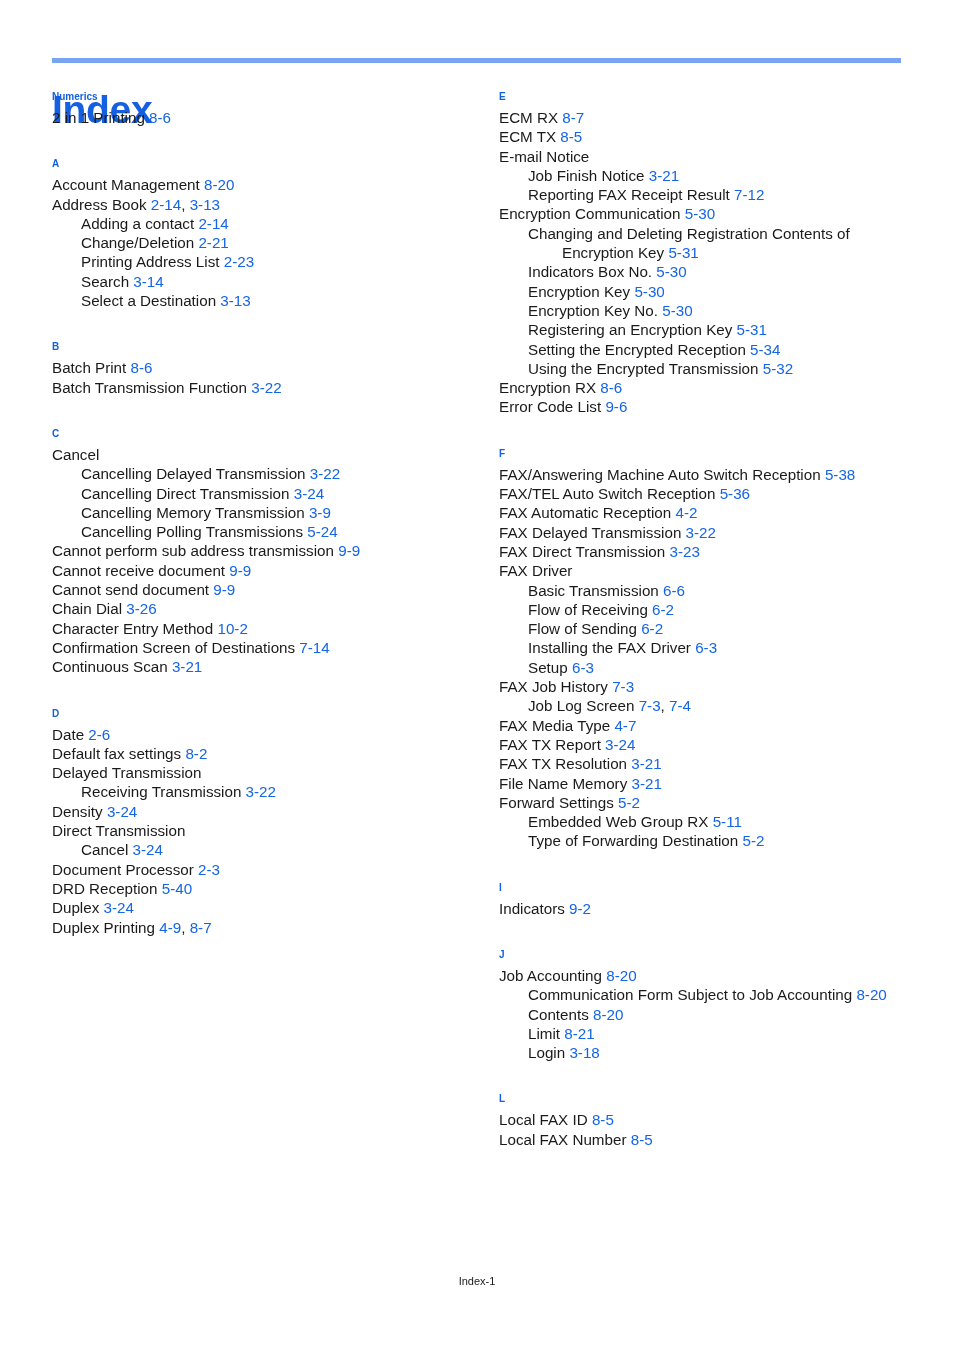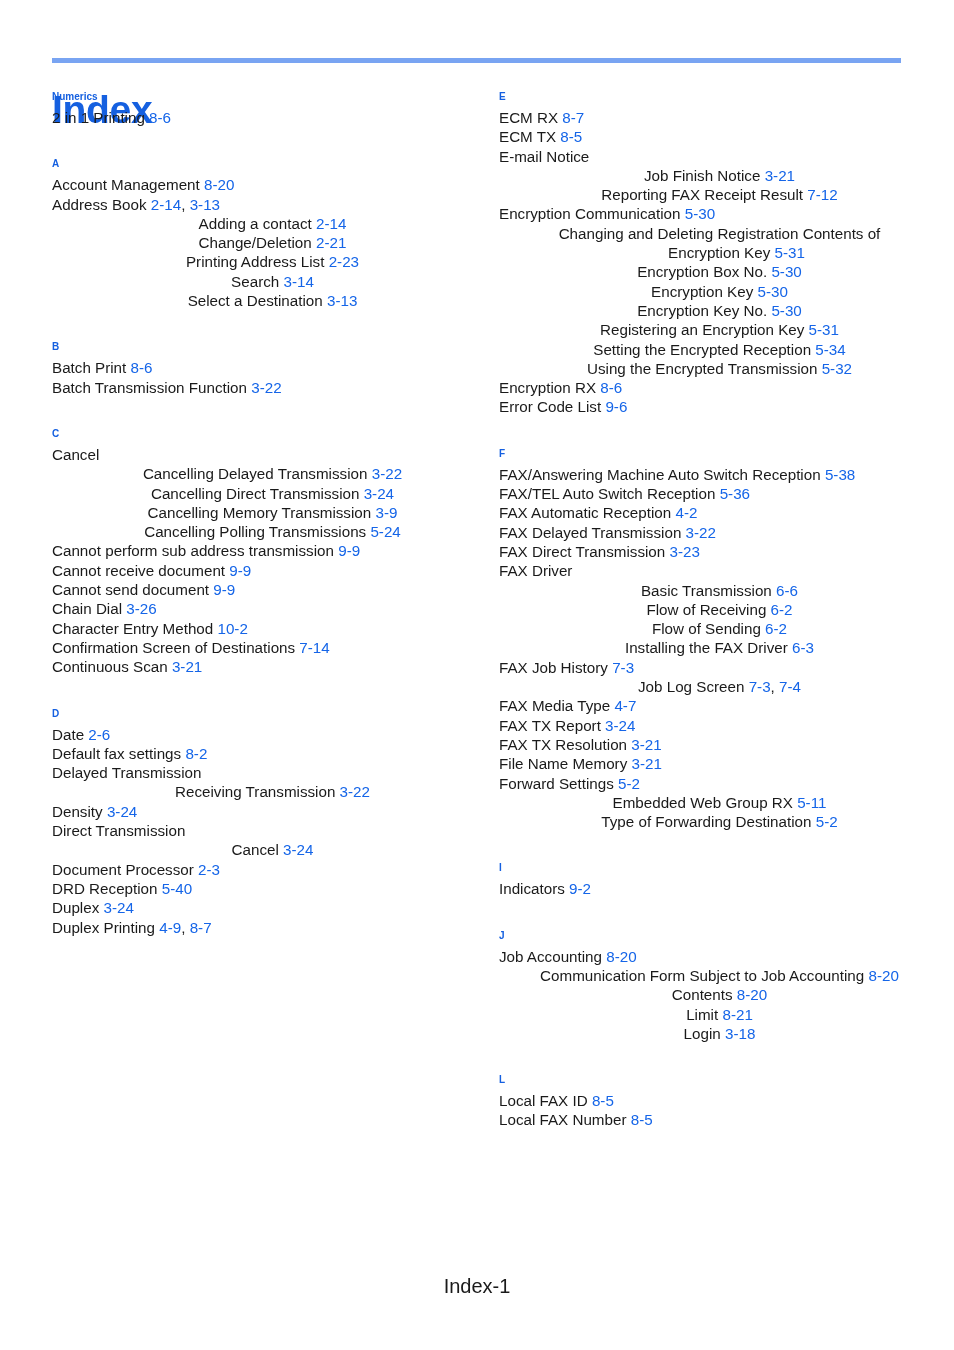--- a/index.html
+++ b/index.html
@@ -79,41 +79,40 @@
   .entry {
     font-size: 15.2px;
     line-height: 19.3px;
     color: #1a1a1a;
     text-indent: 0;
     padding-left: 0;
   }
   .entry.lvl1 {
     padding-left: 29px;
     text-indent: 0;
-    text-align: center;
   }
   
   .entry.lvl0 { padding-left: 34px; text-indent: -34px; }
   .entry.lvl1 { padding-left: 63px; text-indent: -34px; }
 
   .ref {
     color: #1565e8;
     white-space: nowrap;
   }
   .sep { color: #1a1a1a; }
   .sp { display: inline; }
 
   
   .footer {
     position: absolute;
     left: 0;
     top: 1275px;
     width: 954px;
     text-align: center;
-    font-size: 20px;
+    font-size: 11px;
     color: #1a1a1a;
   }
 </style>
 </head>
 <body>
 
 <div class="page">
 
   <div class="top-rule"></div>
 
@@ -173,41 +172,42 @@
     <div class="col col-right">
         <div class="section">
           <div class="section-letter">E</div>
           <div class="entry lvl0"><span>ECM RX</span><span class="sp">&nbsp;</span><span class="ref">8-7</span></div>
           <div class="entry lvl0"><span>ECM TX</span><span class="sp">&nbsp;</span><span class="ref">8-5</span></div>
           <div class="entry lvl0"><span>E-mail Notice</span></div>
           <div class="entry lvl1"><span>Job Finish Notice</span><span class="sp">&nbsp;</span><span class="ref">3-21</span></div>
           <div class="entry lvl1"><span>Reporting FAX Receipt Result</span><span class="sp">&nbsp;</span><span class="ref">7-12</span></div>
           <div class="entry lvl0"><span>Encryption Communication</span><span class="sp">&nbsp;</span><span class="ref">5-30</span></div>
           <div class="entry lvl1"><span>Changing and Deleting Registration Contents of Encryption Key</span><span class="sp">&nbsp;</span><span class="ref">5-31</span></div>
-          <div class="entry lvl1"><span>Encryption Box No.</span><span class="sp">&nbsp;</span><span class="ref">5-30</span></div>
+          <div class="entry lvl1"><span>Indicators Box No.</span><span class="sp">&nbsp;</span><span class="ref">5-30</span></div>
           <div class="entry lvl1"><span>Encryption Key</span><span class="sp">&nbsp;</span><span class="ref">5-30</span></div>
           <div class="entry lvl1"><span>Encryption Key No.</span><span class="sp">&nbsp;</span><span class="ref">5-30</span></div>
           <div class="entry lvl1"><span>Registering an Encryption Key</span><span class="sp">&nbsp;</span><span class="ref">5-31</span></div>
           <div class="entry lvl1"><span>Setting the Encrypted Reception</span><span class="sp">&nbsp;</span><span class="ref">5-34</span></div>
           <div class="entry lvl1"><span>Using the Encrypted Transmission</span><span class="sp">&nbsp;</span><span class="ref">5-32</span></div>
           <div class="entry lvl0"><span>Encryption RX</span><span class="sp">&nbsp;</span><span class="ref">8-6</span></div>
           <div class="entry lvl0"><span>Error Code List</span><span class="sp">&nbsp;</span><span class="ref">9-6</span></div>
         </div>
         <div class="section">
           <div class="section-letter">F</div>
           <div class="entry lvl0"><span>FAX/Answering Machine Auto Switch Reception</span><span class="sp">&nbsp;</span><span class="ref">5-38</span></div>
           <div class="entry lvl0"><span>FAX/TEL Auto Switch Reception</span><span class="sp">&nbsp;</span><span class="ref">5-36</span></div>
           <div class="entry lvl0"><span>FAX Automatic Reception</span><span class="sp">&nbsp;</span><span class="ref">4-2</span></div>
           <div class="entry lvl0"><span>FAX Delayed Transmission</span><span class="sp">&nbsp;</span><span class="ref">3-22</span></div>
           <div class="entry lvl0"><span>FAX Direct Transmission</span><span class="sp">&nbsp;</span><span class="ref">3-23</span></div>
           <div class="entry lvl0"><span>FAX Driver</span></div>
           <div class="entry lvl1"><span>Basic Transmission</span><span class="sp">&nbsp;</span><span class="ref">6-6</span></div>
           <div class="entry lvl1"><span>Flow of Receiving</span><span class="sp">&nbsp;</span><span class="ref">6-2</span></div>
           <div class="entry lvl1"><span>Flow of Sending</span><span class="sp">&nbsp;</span><span class="ref">6-2</span></div>
           <div class="entry lvl1"><span>Installing the FAX Driver</span><span class="sp">&nbsp;</span><span class="ref">6-3</span></div>
+          <div class="entry lvl1"><span>Setup</span><span class="sp">&nbsp;</span><span class="ref">6-3</span></div>
           <div class="entry lvl0"><span>FAX Job History</span><span class="sp">&nbsp;</span><span class="ref">7-3</span></div>
           <div class="entry lvl1"><span>Job Log Screen</span><span class="sp">&nbsp;</span><span class="ref">7-3</span><span class="sep">,</span><span class="sp">&nbsp;</span><span class="ref">7-4</span></div>
           <div class="entry lvl0"><span>FAX Media Type</span><span class="sp">&nbsp;</span><span class="ref">4-7</span></div>
           <div class="entry lvl0"><span>FAX TX Report</span><span class="sp">&nbsp;</span><span class="ref">3-24</span></div>
           <div class="entry lvl0"><span>FAX TX Resolution</span><span class="sp">&nbsp;</span><span class="ref">3-21</span></div>
           <div class="entry lvl0"><span>File Name Memory</span><span class="sp">&nbsp;</span><span class="ref">3-21</span></div>
           <div class="entry lvl0"><span>Forward Settings</span><span class="sp">&nbsp;</span><span class="ref">5-2</span></div>
           <div class="entry lvl1"><span>Embedded Web Group RX</span><span class="sp">&nbsp;</span><span class="ref">5-11</span></div>
           <div class="entry lvl1"><span>Type of Forwarding Destination</span><span class="sp">&nbsp;</span><span class="ref">5-2</span></div>
         </div>

